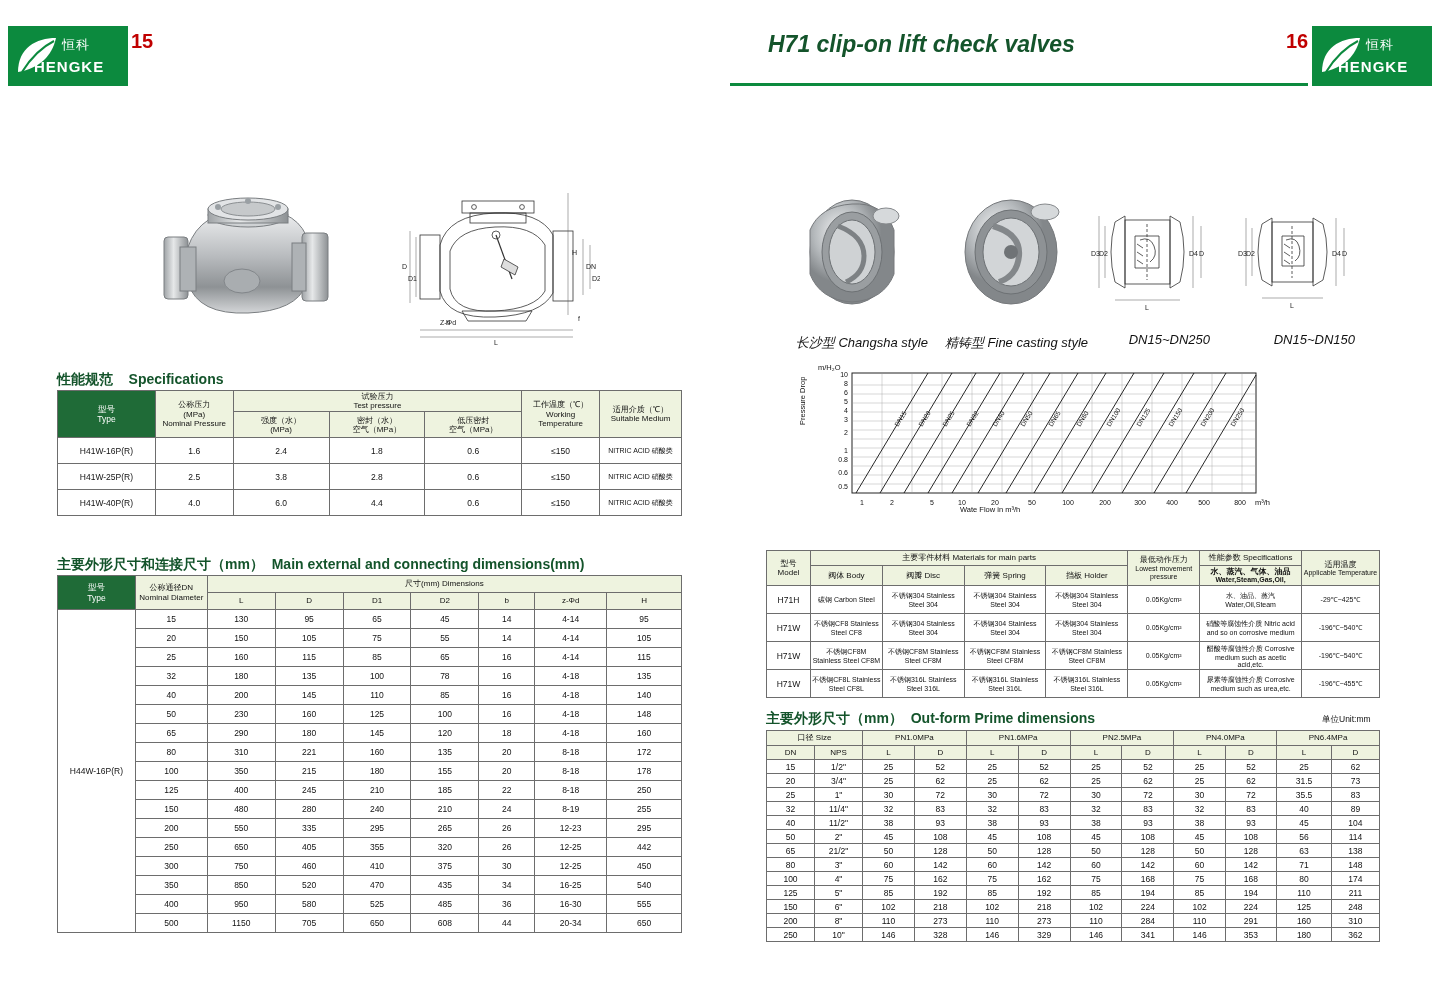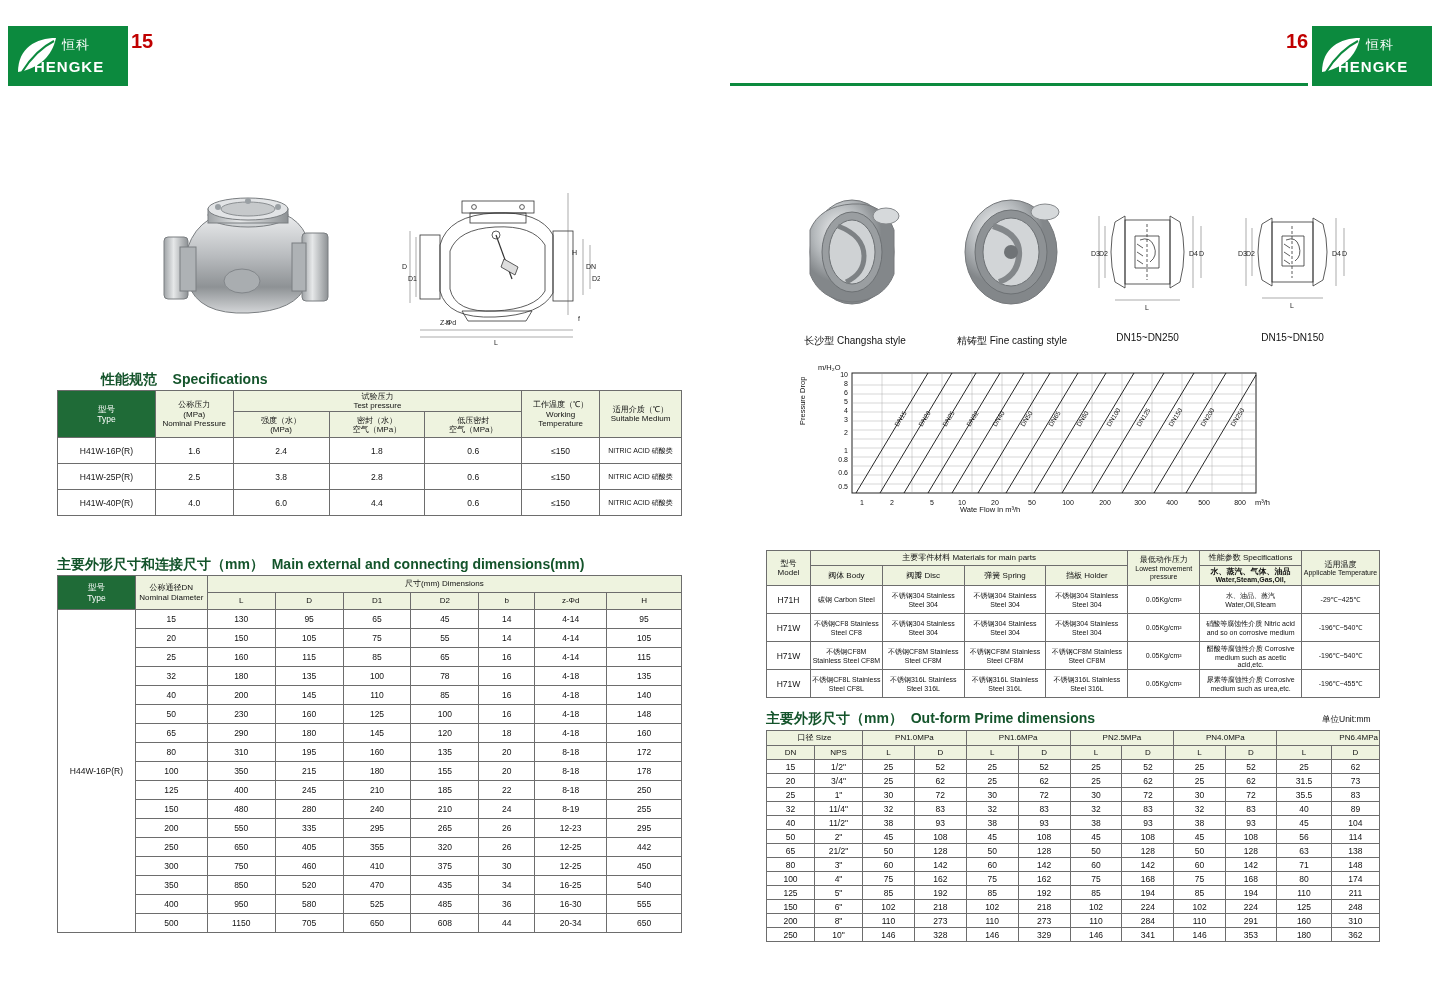--- a/index.html
+++ b/index.html
@@ -28,32 +28,32 @@
   .band-left { left:136px; width:578px; border-bottom:3px solid #0c8a3e; }
   .band-right { left:730px; width:578px; border-bottom:3px solid #0c8a3e; }
   .hdr-en { font-size:23px; font-weight:bold; color:#14542b; font-style:italic; letter-spacing:0px; }
   .hdr-cn { font-size:14px; color:#111; margin-top:4px; }
   .band-left .hdr-en, .band-left .hdr-cn { margin-left:36px; }
   .band-right .hdr-en, .band-right .hdr-cn { margin-left:38px; }
   .hdr-pad { padding-top:5px; }
 
   
   .sect-title { position:absolute; font-size:14px; font-weight:bold; color:#14542b; }
-  .sect-title .cn { color:#14542b;margin-left:44px; }
+  .sect-title .cn { color:#14542b; }
   .sect-title .en { color:#14542b; }
 
   
   table { border-collapse:collapse; font-size:8.5px; }
   table td, table th { border:1px solid #6d6d6d; text-align:center; vertical-align:middle; font-weight:normal; }
   .hd { background:#eef3df; font-size:8px; line-height:1.15; }
   .hd-dark { background:#1f6b37; color:#fff; font-size:8.5px; line-height:1.2; }
   .tiny { font-size:7px; }
 
   
-  .fig-label { position:absolute; font-size:10px; color:#111; text-align:center; }
+  .fig-label { position:absolute; font-size:13px; color:#111; text-align:right;font-style:italic; }
   .valve-svg { position:absolute; }
   .unit-note { position:absolute; font-size:8.5px; }
 
   
   .chart-wrap { position:absolute; }
   .axis-lbl { position:absolute; font-size:7.5px; }
 </style>
 </head>
 <body>
 
@@ -67,20 +67,21 @@
       </svg>
       <div class="logo-cn">恒科</div>
       <div class="logo-en">HENGKE</div>
     </div>
   </div>
   <div class="pagenum left">15</div>
 
 
   <div class="title-band band-right">
     <div class="hdr-pad"></div>
+    <div class="hdr-en">H71 clip-on lift check valves</div>
   </div>
 
   <div class="logo-box right">
     <div class="logo-inner">
       <svg class="logo-leaf" viewBox="0 0 46 44">
         <path d="M4 38 C4 14, 22 4, 42 4 C38 22, 26 34, 4 38 Z" fill="#ffffff"></path>
         <path d="M8 38 C18 22, 30 12, 40 7" stroke="#0c8a3e" stroke-width="2" fill="none"></path>
       </svg>
       <div class="logo-cn">恒科</div>
       <div class="logo-en">HENGKE</div>
@@ -338,21 +339,21 @@
     <td>180</td>
     <td>145</td>
     <td>120</td>
     <td>18</td>
     <td>4-18</td>
     <td>160</td>
   </tr>
   <tr>
     <td style="height:19px;">80</td>
     <td>310</td>
-    <td>195</td>
+    <td>221</td>
     <td>160</td>
     <td>135</td>
     <td>20</td>
     <td>8-18</td>
     <td>172</td>
   </tr>
   <tr>
     <td style="height:19px;">100</td>
     <td>350</td>
     <td>215</td>
@@ -721,21 +722,21 @@
   <tbody>
       <tr>
     <td class="hd" colspan="2" style="width:96px; height:15px;">
       <span>口径</span>
       <span>Size</span>
     </td>
     <td class="hd" colspan="2" style="width:104px;">PN1.0MPa</td>
     <td class="hd" colspan="2" style="width:104px;">PN1.6MPa</td>
     <td class="hd" colspan="2" style="width:104px;">PN2.5MPa</td>
     <td class="hd" colspan="2" style="width:103px;">PN4.0MPa</td>
-    <td class="hd" colspan="2" style="width:103px;text-align:right;">PN6.4MPa</td>
+    <td class="hd" colspan="2" style="width:103px;">PN6.4MPa</td>
   </tr>
   <tr>
     <td class="hd" style="width:48px; height:14px;">DN</td>
     <td class="hd" style="width:48px;">NPS</td>
     <td class="hd">L</td>
     <td class="hd">D</td>
     <td class="hd">L</td>
     <td class="hd">D</td>
     <td class="hd">L</td>
     <td class="hd">D</td>

